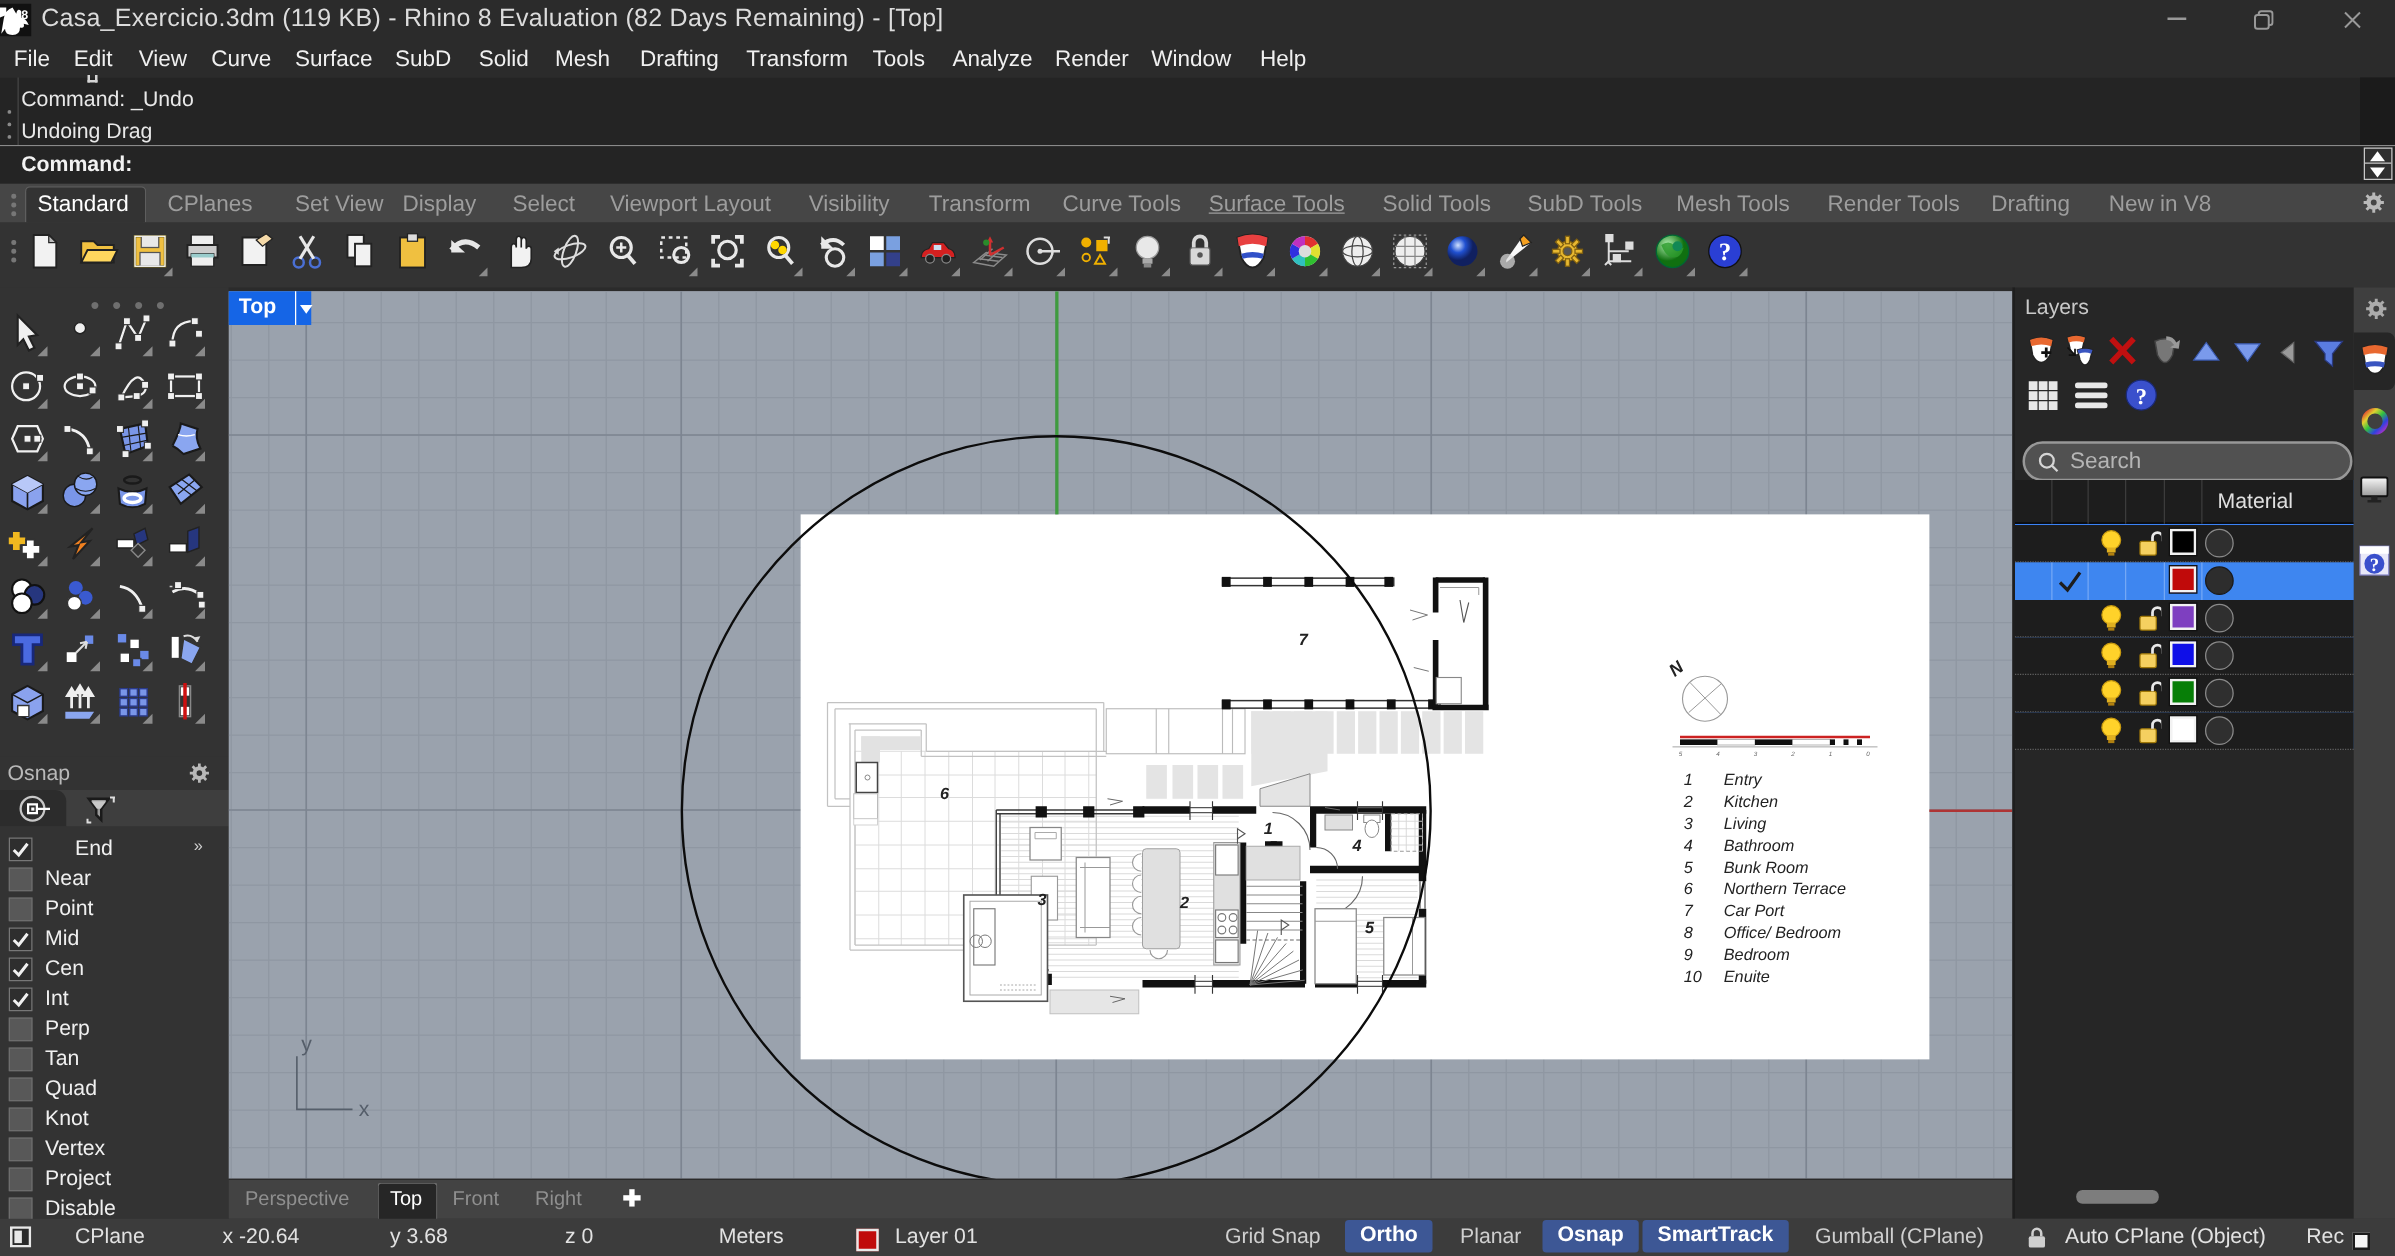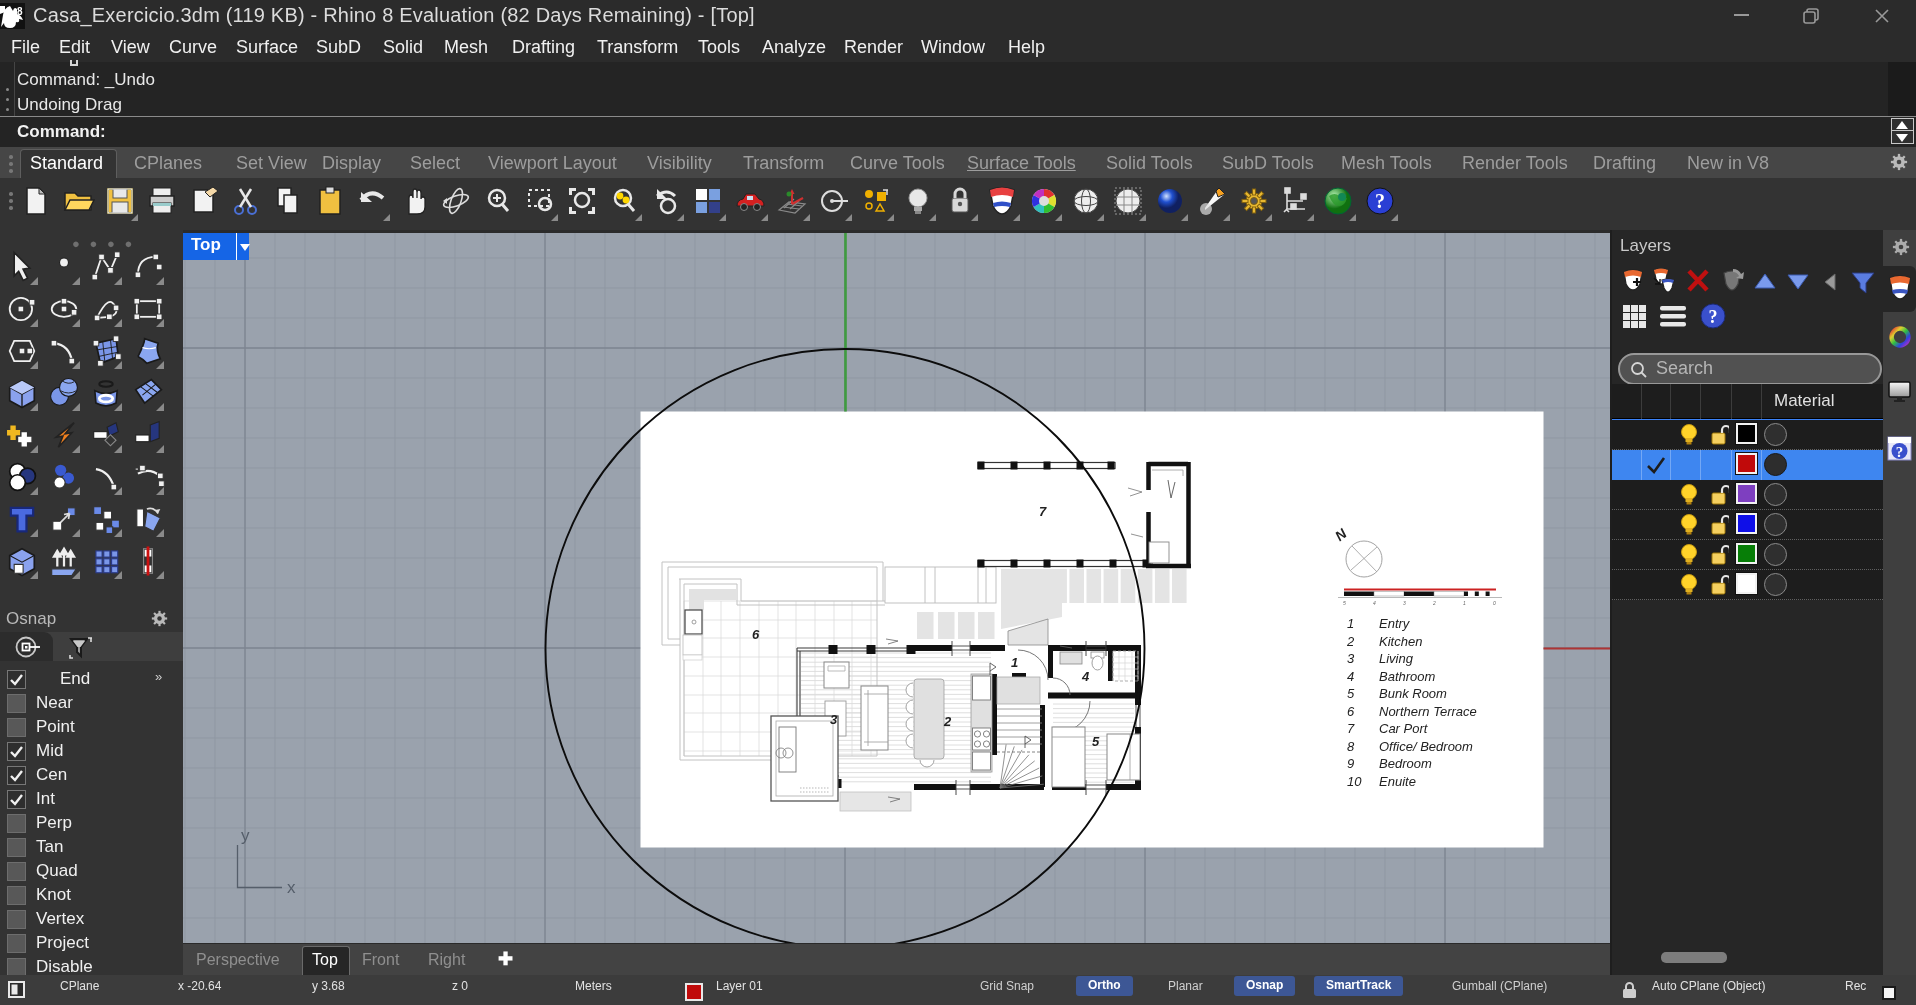--- a/index.html
+++ b/index.html
@@ -46,21 +46,21 @@
 #viewport { left:183px; top:233px; width:1427px; height:710px; background:#9aa2ad; }
 #toptab { left:183px; top:233px; width:66px; height:27px; background:#1565e6; color:#fff; font-weight:bold; font-size:17px; }
 
 #vptabs { left:183px; top:943px; width:1432px; height:32px; background:#434343; color:#8f8f8f; font-size:16px; border-top:1px solid #2a2a2a; }
 #vptabs span { position:absolute; top:7px; }
 #vptabs .act { position:absolute; left:119px; top:2px; width:48px; height:30px; background:#262626; border:1px solid #6a6a6a; border-bottom:none; border-radius:3px 3px 0 0; }
 
 #rpanel { left:1610px; top:230px; width:273px; height:745px; background:#262626; border-left:2px solid #1e1e1e; }
 #rstrip { left:1883px; top:230px; width:33px; height:745px; background:#3f3f3f; }
 
-#statusbar { left:0; top:975px; width:1916px; height:30px; background:#3c3c3c; color:#e2e2e2; font-size:12px; }
+#statusbar { left:0; top:975px; width:1916px; height:30px; background:#3c3c3c; color:#e2e2e2; font-size:17px; }
 #statusbar span { position:absolute; top:4px; }
 .sbtn { background:#3d5795; color:#fff; padding:2px 12px 4px; border-radius:3px; font-weight:bold; }
 .dim { color:#cfcfcf; }
 </style>
 </head>
 <body>
 <div id="root">
 
 <div class="abs" id="titlebar">
   <div class="logo" style="left:0;width:25px;height:26px;"><svg width="25" height="26" viewBox="0 0 25 26">

